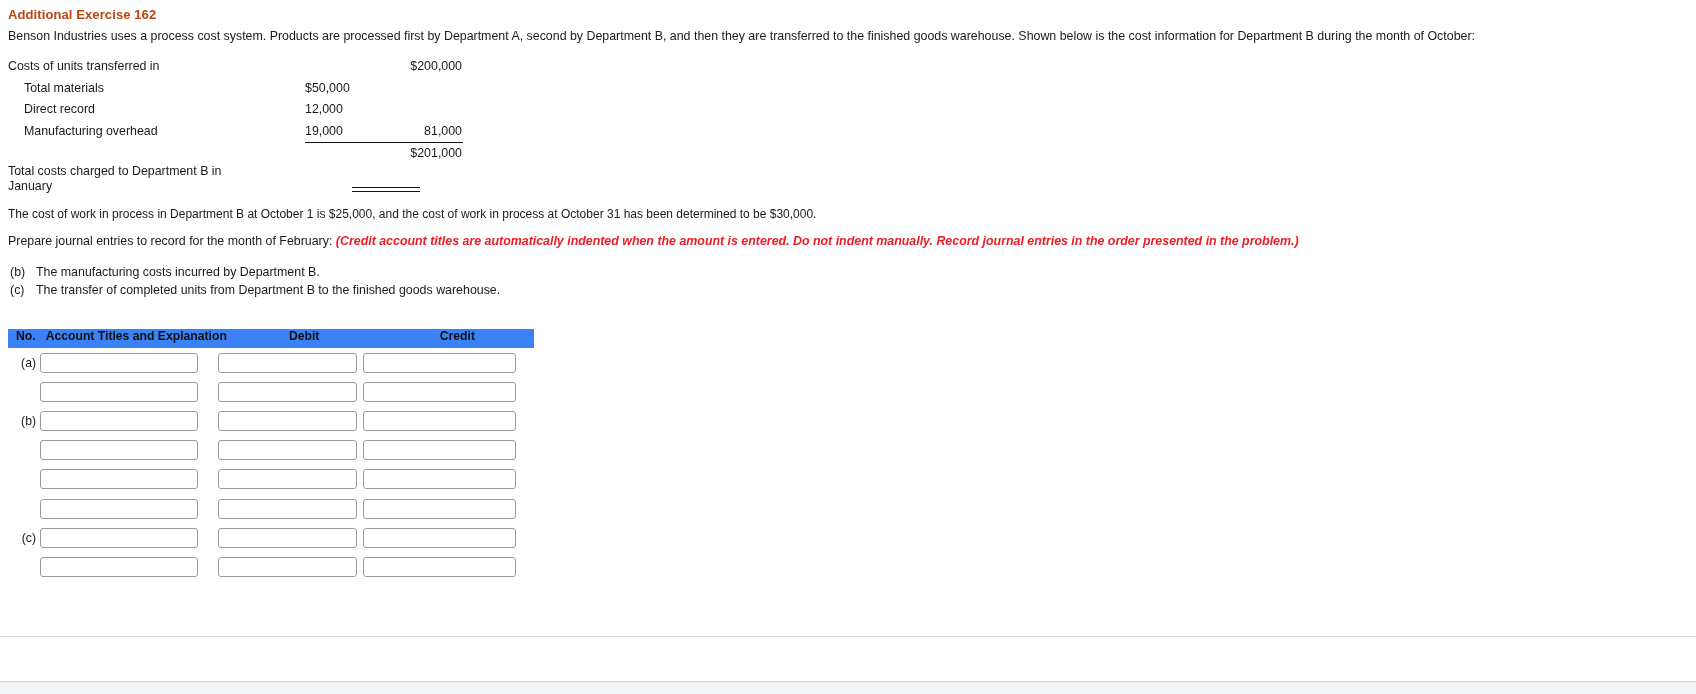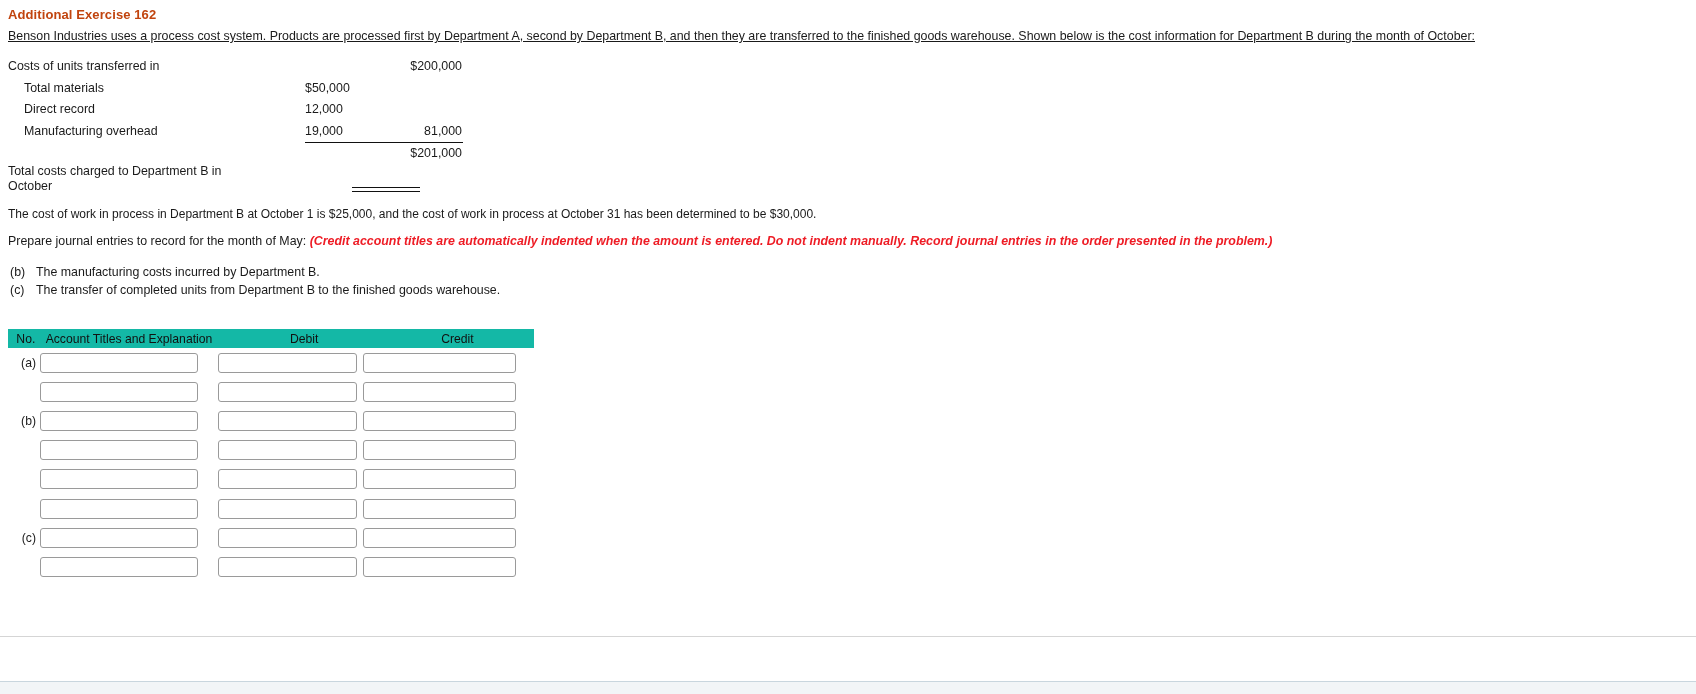--- a/index.html
+++ b/index.html
@@ -37,21 +37,20 @@
   }
 
   
   .intro-para {
     position: absolute;
     left: 8px;
     top: 29px;
     font-size: 12.4px;
     color: #1a1a1a;
     white-space: nowrap;
-    text-decoration: underline;
   }
 
   
   .cost-table {
     position: absolute;
     left: 8px;
     top: 56px;
     border-collapse: collapse;
     font-size: 12.4px;
     color: #1a1a1a;
@@ -151,24 +150,23 @@
 
   
   .journal {
     position: absolute;
     left: 8px;
     top: 329px;
     width: 526px;
   }
   .j-head {
     display: flex;
-    align-items: center;
-    background: #14b8a6;
+    background: #3b82f6;
     height: 19px;
-    font-weight: normal;
+    font-weight: bold;
     font-size: 12.2px;
     color: #111;
   }
   .j-head .h-no {
     width: 32px;
     text-align: center;
     padding-left: 2px;
   }
   .j-head .h-acct {
     width: 184px;
@@ -269,30 +267,30 @@
         <td class="col2 ul-single">81,000</td>
       </tr>
       <tr>
         <td class="label">&nbsp;</td>
         <td class="col1"></td>
         <td class="col2">$201,000</td>
       </tr>
     </tbody>
   </table>
 
-  <div class="total-label">Total costs charged to Department B in October</div>
+  <div class="total-label">Total costs charged to Department B in January</div>
 
   <div class="dbl-rule-wrap">
     <div class="r1"></div>
     <div class="r2"></div>
   </div>
 
   <div class="wip-para">The cost of work in process in Department B at October 1 is $25,000, and the cost of work in process at October 31 has been determined to be $30,000.</div>
 
-  <div class="prepare-line"><span>Prepare journal entries to record for the month of May:</span> <span class="hint">(Credit account titles are automatically indented when the amount is entered. Do not indent manually. Record journal entries in the order presented in the problem.)</span></div>
+  <div class="prepare-line"><span>Prepare journal entries to record for the month of February:</span> <span class="hint">(Credit account titles are automatically indented when the amount is entered. Do not indent manually. Record journal entries in the order presented in the problem.)</span></div>
 
   <div class="req-list">
     <div class="req-row"><span class="req-marker">(b)</span><span>The manufacturing costs incurred by Department B.</span></div>
     <div class="req-row"><span class="req-marker">(c)</span><span>The transfer of completed units from Department B to the finished goods warehouse.</span></div>
   </div>
 
   <div class="journal">
     <div class="j-head">
       <div class="h-no">No.</div>
       <div class="h-acct">Account Titles and Explanation</div>

